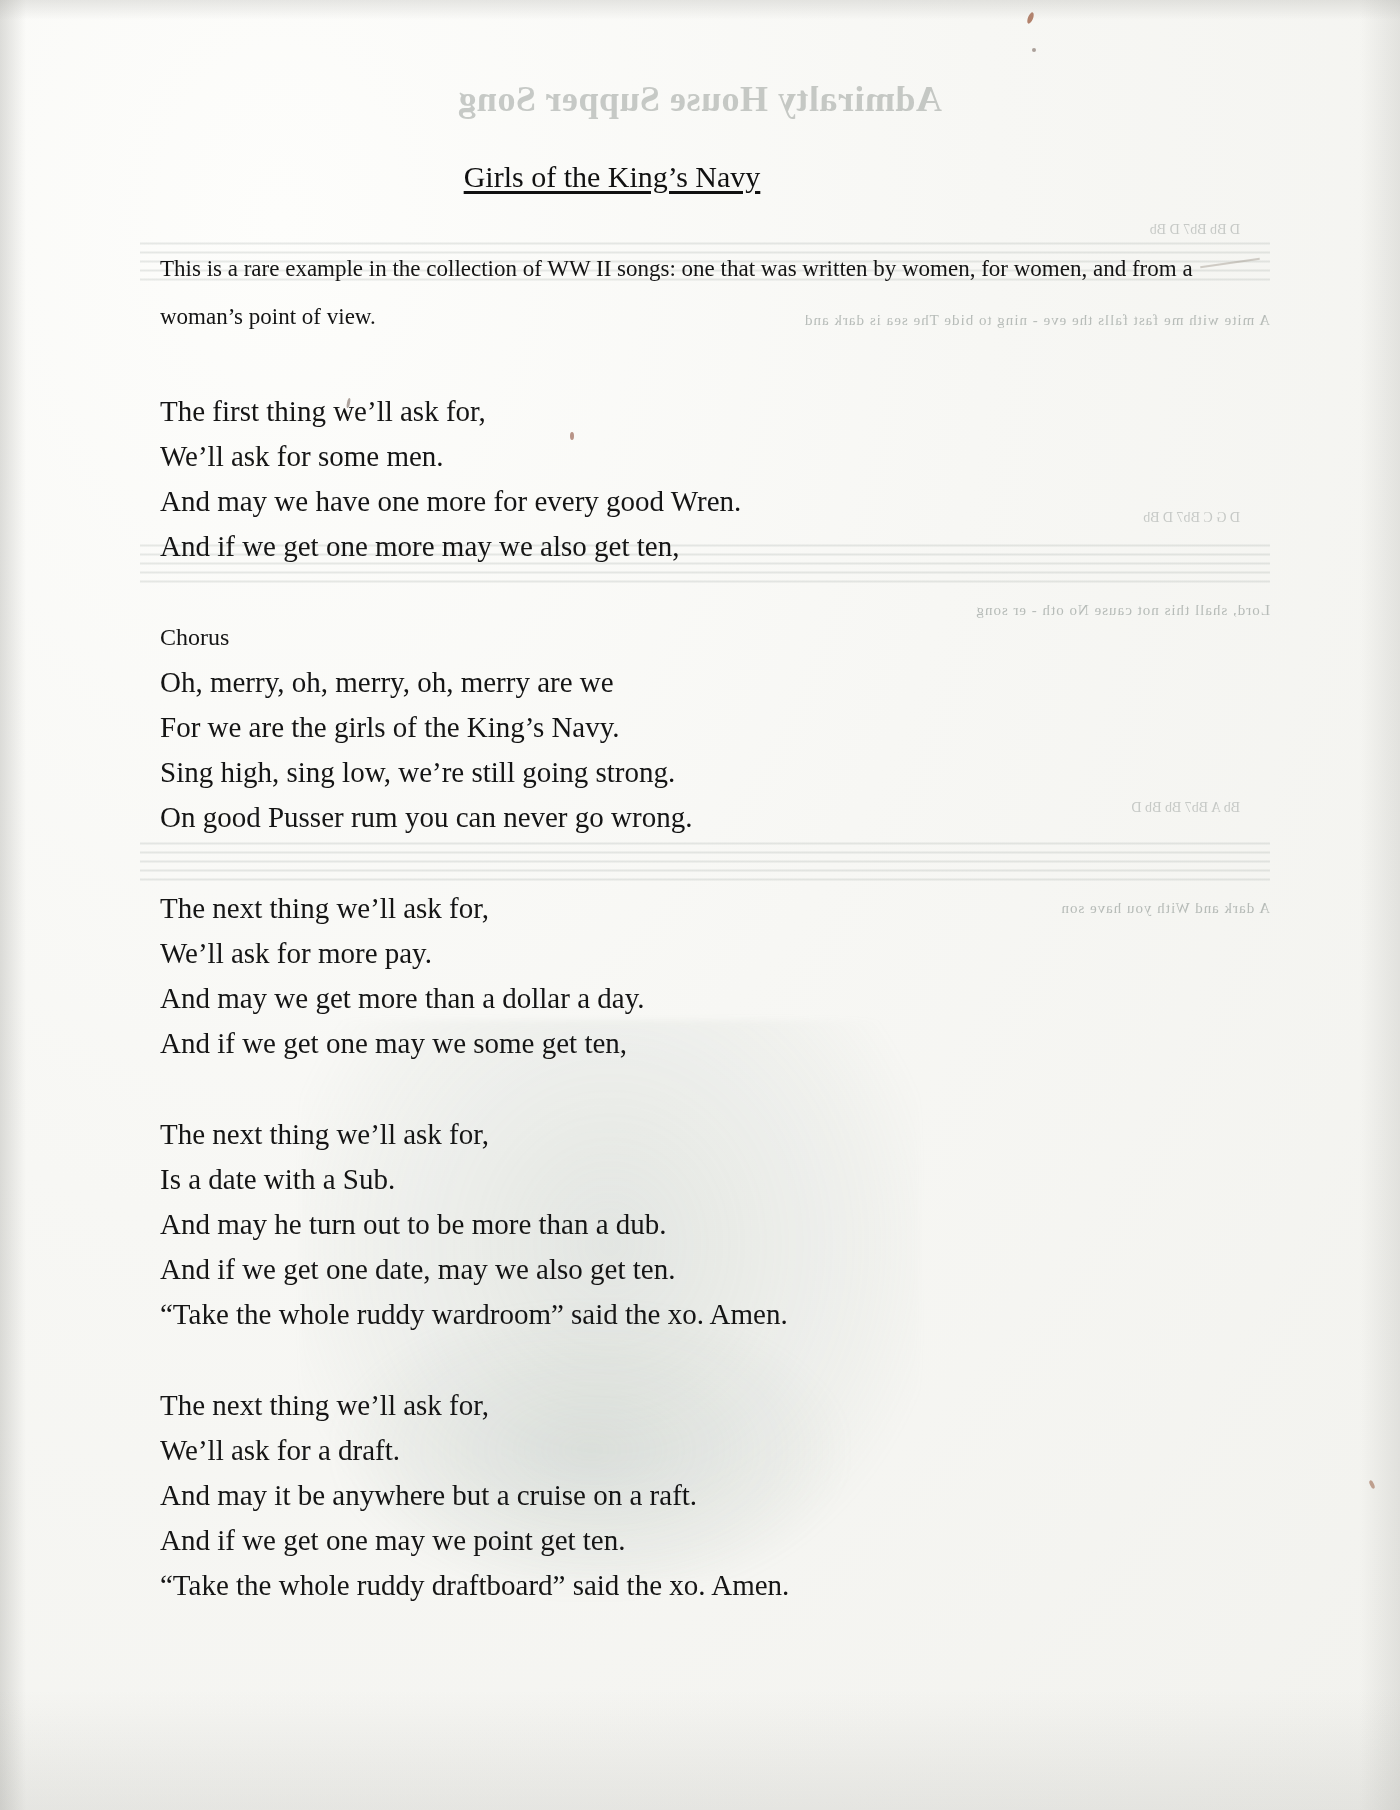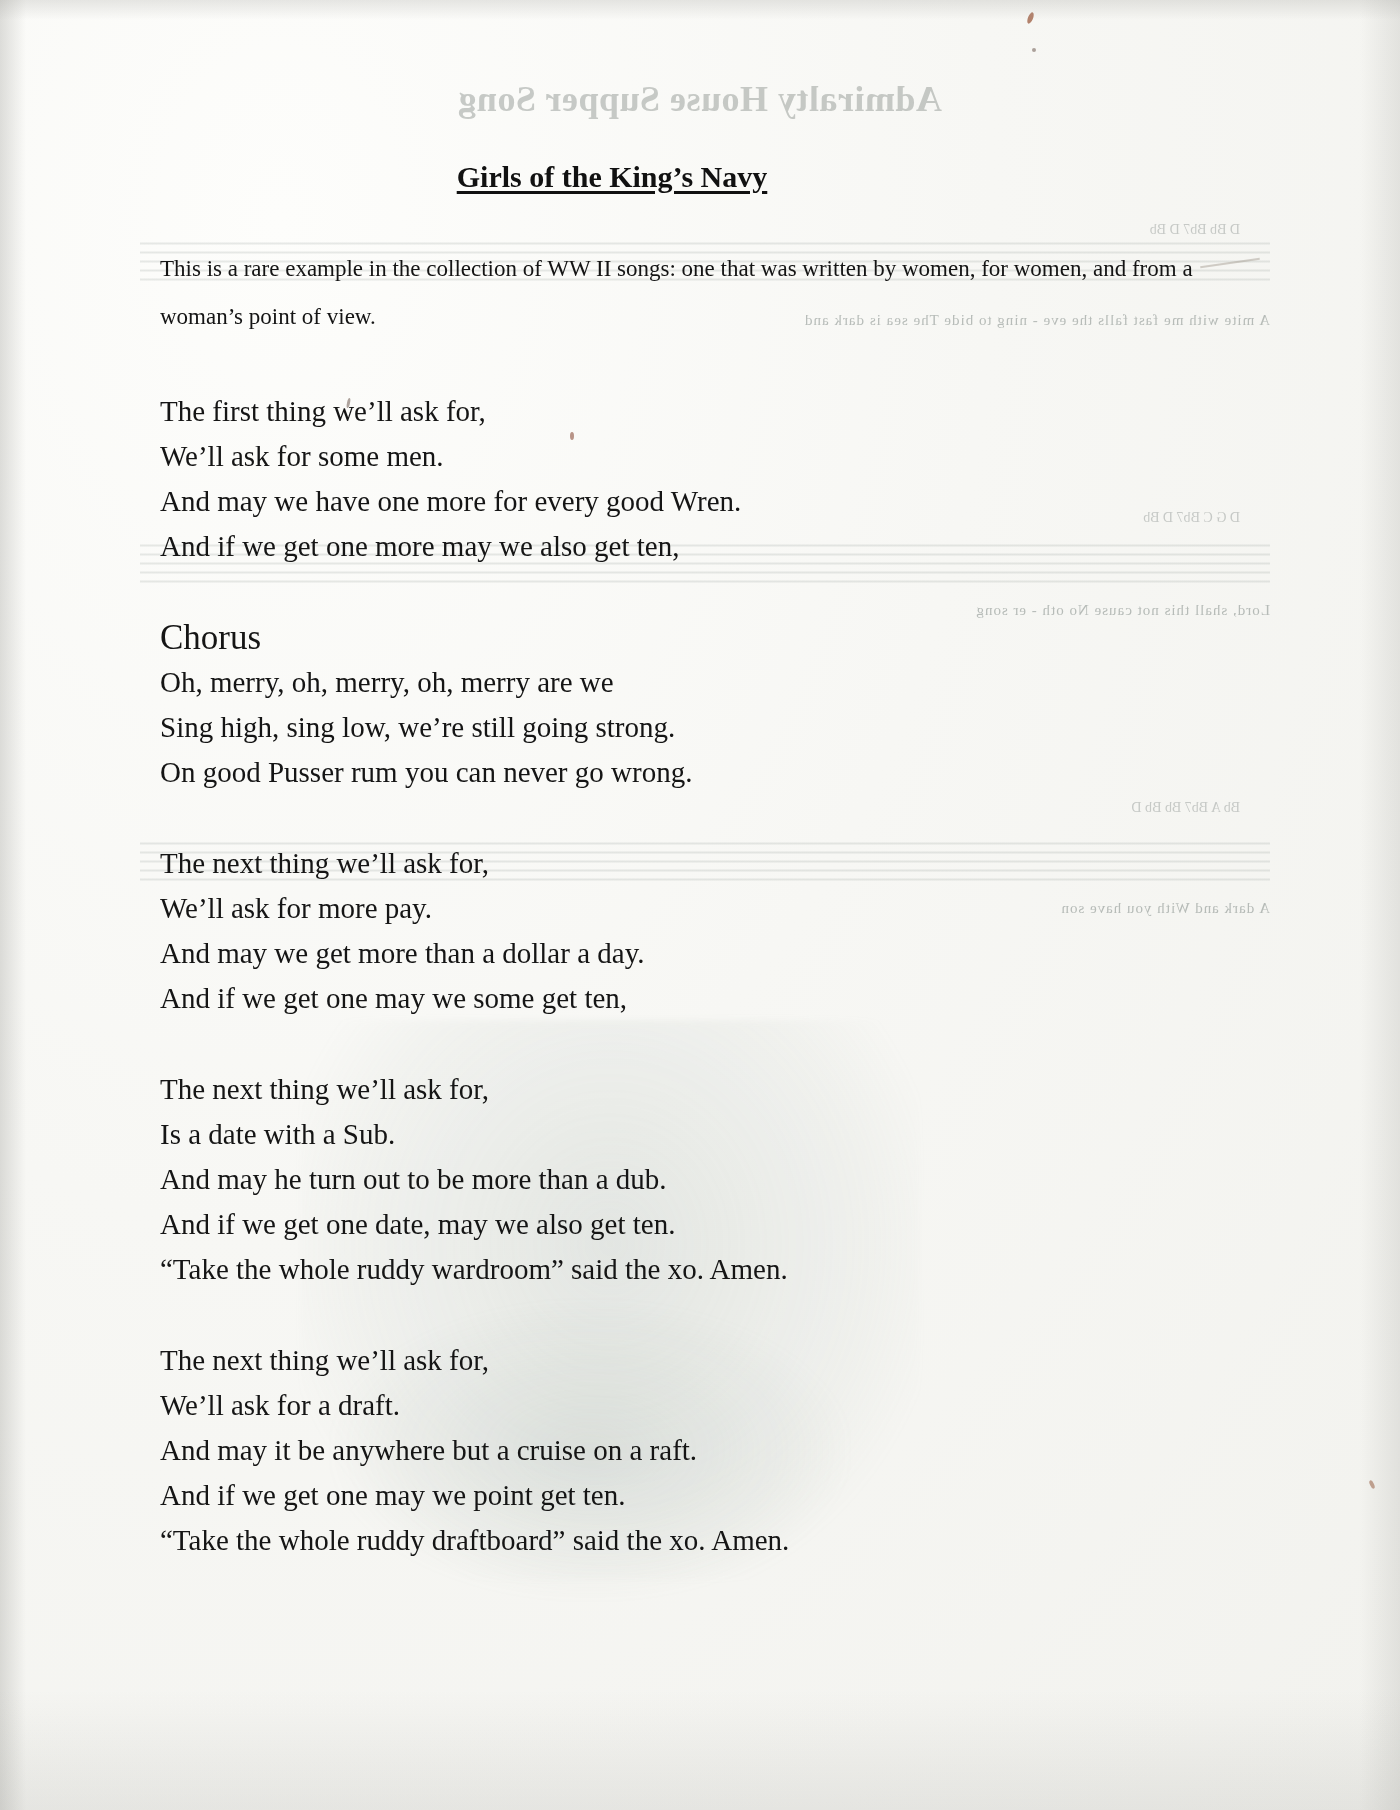--- a/index.html
+++ b/index.html
@@ -142,21 +142,21 @@
     width: 1400px;
     height: 1810px;
   }
   #doc-title {
     position: absolute;
     top: 160px;
     left: 0;
     width: 1224px;
     text-align: center;
     font-size: 30px;
-    font-weight: bold;
+    font-weight: normal;
     color: #111;
     text-decoration: underline;
     text-underline-offset: 4px;
   }
   #body-block {
     position: absolute;
     top: 245px;
     left: 160px;
     width: 1110px;
   }
@@ -174,21 +174,21 @@
   .verse {
     margin: 12px 0 46px 0;
   }
   .verse-line {
     font-size: 29px;
     line-height: 45px;
     color: #151515;
     white-space: pre-wrap;
   }
   .chorus-label {
-    font-size: 35px;
+    font-size: 24px;
     line-height: 45px;
     color: #151515;
   }
 
   
   .speck {
     position: absolute;
     background: rgba(110,90,80,0.55);
     border-radius: 50%;
     pointer-events: none;
@@ -234,20 +234,21 @@
       <div class="verse">
         <div class="verse-line">The first thing we’ll ask for,</div>
         <div class="verse-line">We’ll ask for some men.</div>
         <div class="verse-line">And may we have one more for every good Wren.</div>
         <div class="verse-line">And if we get one more may we also get ten,</div>
       </div>
 
       <div class="verse">
         <div class="chorus-label">Chorus</div>
         <div class="verse-line">Oh, merry, oh, merry, oh, merry are we</div>
+        <div class="verse-line">For we are the girls of the King’s Navy.</div>
         <div class="verse-line">Sing high, sing low, we’re still going strong.</div>
         <div class="verse-line">On good Pusser rum you can never go wrong.</div>
       </div>
 
       <div class="verse">
         <div class="verse-line">The next thing we’ll ask for,</div>
         <div class="verse-line">We’ll ask for more pay.</div>
         <div class="verse-line">And may we get more than a dollar a day.</div>
         <div class="verse-line">And if we get one may we some get ten,</div>
       </div>

